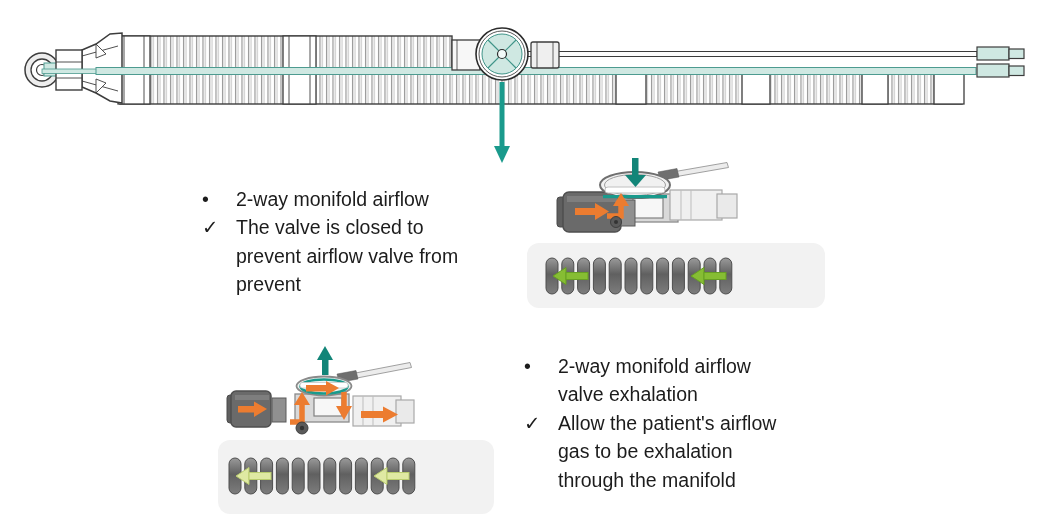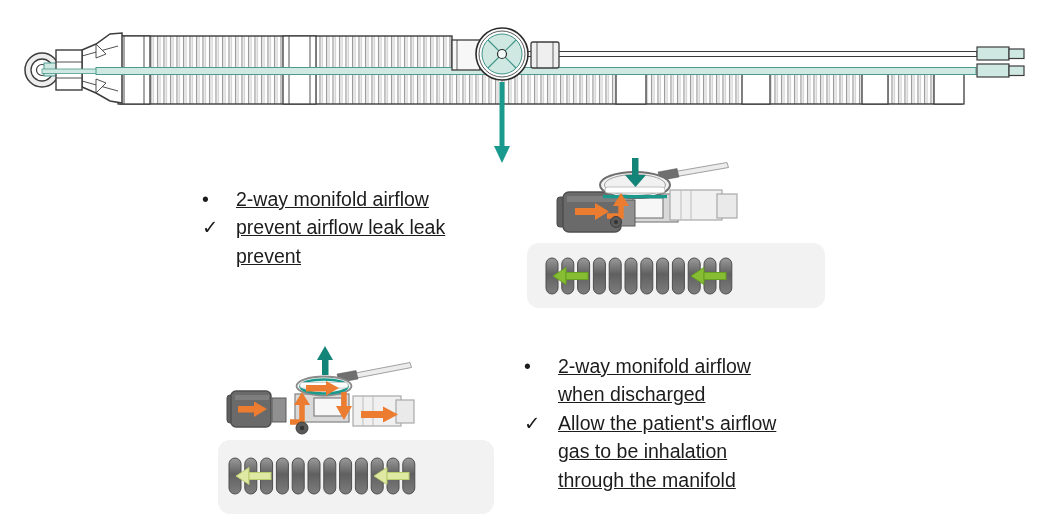--- a/index.html
+++ b/index.html
@@ -10,21 +10,21 @@
     --panel:#F2F2F2; --ink:#1C1C1C; --outline:#3C3C3C;
   }
   html,body{margin:0;padding:0;background:#fff;}
   .stage{position:relative;width:1037px;height:520px;background:#fff;overflow:hidden;
          font-family:"Liberation Sans", sans-serif;color:var(--ink);}
   .abs{position:absolute;}
   .panel{background:var(--panel);border-radius:12px;}
   .callout{font-size:19.5px;line-height:28.4px;}
   .callout .row{display:flex;}
   .callout .marker{flex:0 0 34px;padding-left:4px;}
-  .callout .lines span{display:block;text-decoration:underline;}
+  .callout .lines span{display:block;}
   
   .f-teal{fill:var(--teal);} .f-teal-dark{fill:var(--teal-dark);} .f-teal-light{fill:var(--teal-light);}
   .s-teal{stroke:var(--teal);} .s-teal-edge{stroke:var(--teal-edge);}
   .f-orange{fill:var(--orange);} .s-orange{stroke:var(--orange);}
   .f-green{fill:var(--green-bright);stroke:var(--green-dark);}
   .f-pale{fill:var(--green-pale);stroke:var(--green-pale-edge);}
   .f-conn{fill:var(--gray-connector);}
   .outl{stroke:var(--outline);}
 </style>
 </head>
@@ -126,21 +126,22 @@
   <div class="abs callout" style="left:198px;top:185px;width:280px">
     <div class="row">
       <span class="marker">•</span>
       <span class="lines">
         <span>2-way monifold airflow</span>
       </span>
     </div>
     <div class="row">
       <span class="marker">✓</span>
       <span class="lines">
-        <span>prevent airflow leak leak</span>
+        <span>The valve is closed to</span>
+        <span>prevent airflow valve from</span>
         <span>prevent</span>
       </span>
     </div>
   </div>
 
   <svg class="abs" style="left:541px;top:156px" width="235" height="95" viewBox="0 0 235 95">
 
     <polygon points="120,18 186,6.5 187.5,11.5 121.5,23" fill="#ececec" stroke="#8a8a8a" stroke-width="0.8"></polygon>
     <polygon points="117,16 136,12.5 138,21 119,24.5" fill="#6f6f6f" stroke="#555" stroke-width="0.5"></polygon>
 
@@ -294,26 +295,26 @@
         <rect x="159" y="16.5" width="22" height="7"></rect>
       </g>
     </svg>
   </div>
 
   <div class="abs callout" style="left:520px;top:352px;width:320px">
     <div class="row">
       <span class="marker">•</span>
       <span class="lines">
         <span>2-way monifold airflow</span>
-        <span>when discharged</span>
+        <span>valve exhalation</span>
       </span>
     </div>
     <div class="row">
       <span class="marker">✓</span>
       <span class="lines">
         <span>Allow the patient's airflow</span>
-        <span>gas to be inhalation</span>
+        <span>gas to be exhalation</span>
         <span>through the manifold</span>
       </span>
     </div>
   </div>
 
 </div>
 
 </body></html>

